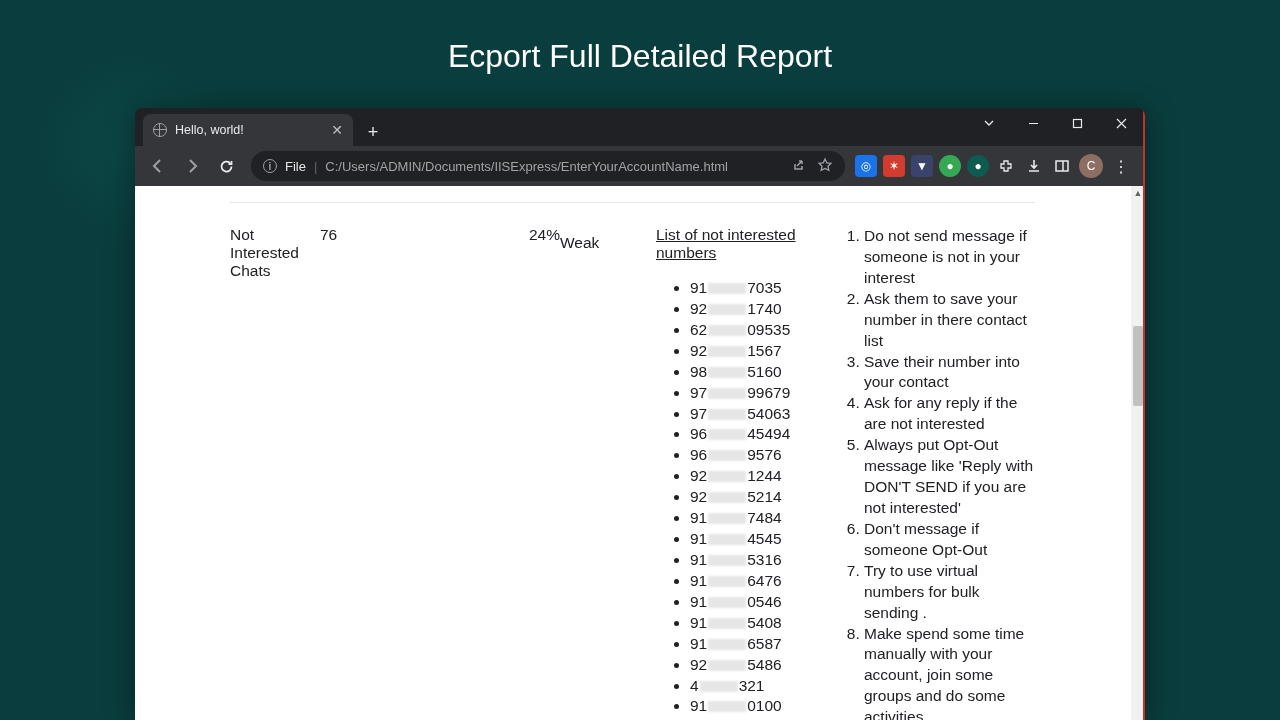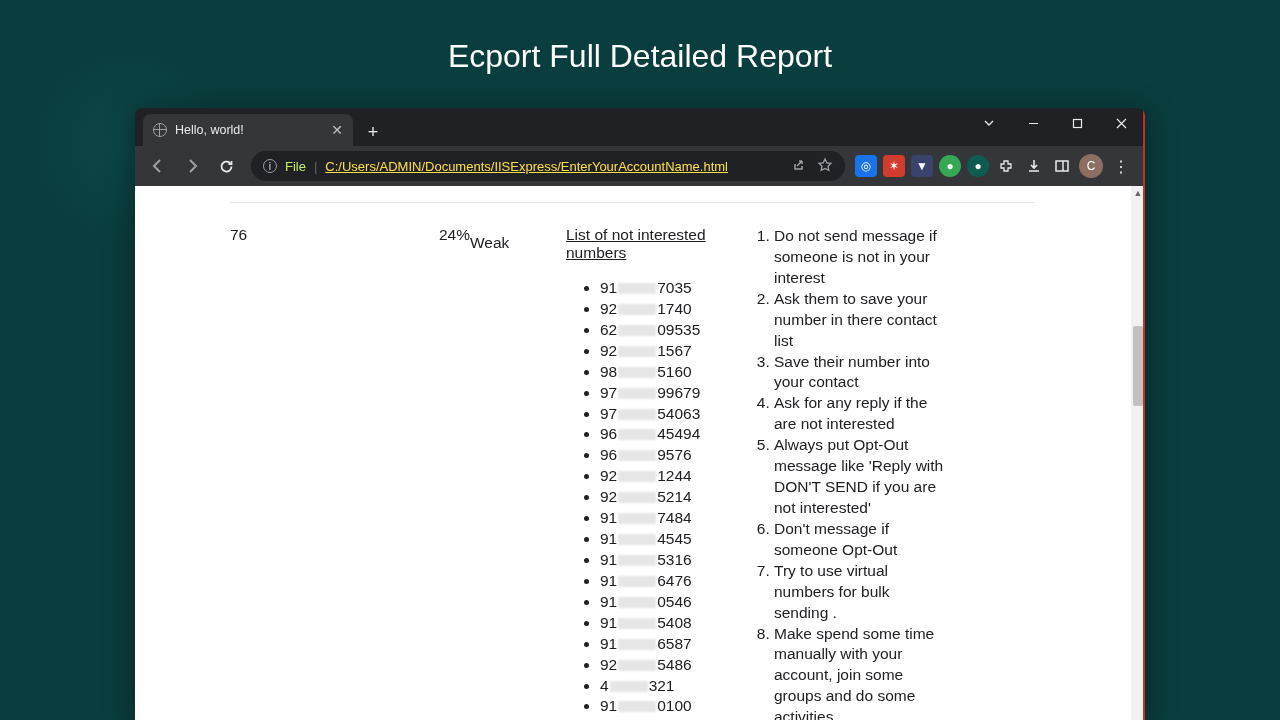--- a/index.html
+++ b/index.html
@@ -129,23 +129,23 @@
     padding: 0 12px;
     gap: 8px;
     margin: 0 6px;
   }
   .addr .info {
     width: 14px; height: 14px; border: 1.3px solid #9aa0a6; border-radius: 50%;
     display: flex; align-items: center; justify-content: center;
     color: #9aa0a6; font-size: 10px; font-weight: 600;
     flex: none;
   }
-  .addr .filelabel { color: #bef264; }
+  .addr .filelabel { color: #e5e5e5; }
   .addr .sep { color: #5f6368; }
-  .addr .url { color: #fde047; text-decoration: underline; }
+  .addr .url { color: #a3a3a3; }
   .addr .right { margin-left: auto; display: flex; gap: 10px; align-items: center; color: #9aa0a6; }
   .ext-row { display: flex; gap: 6px; align-items: center; padding-right: 4px; }
   .ext {
     width: 22px; height: 22px; border-radius: 4px;
     display: flex; align-items: center; justify-content: center;
     font-size: 12px; color: #fff;
   }
   .ext.blue { background: #1a73e8; }
   .ext.red { background: #d23c2e; }
   .ext.shield { background: #3a436b; }
@@ -329,20 +329,21 @@
 
   <div class="viewport">
     <div class="scrollbar-track">
       <div class="scroll-up">▲</div>
       <div class="scrollbar-thumb"></div>
     </div>
 
     <div class="content">
       <div class="divider"></div>
       <div class="report-row">
+        <div class="col-label">Not Interested Chats</div>
         <div class="col-count">76</div>
         <div class="col-pct">24%</div>
         <div class="col-weak">Weak</div>
         <div class="col-numbers">
           <div class="numbers-title">List of not interested numbers</div>
           <ul class="numbers-list" id="numbers-list">
               <li class="num"><span class="pre">91</span><span class="mid"></span><span class="suf">7035</span></li>
               <li class="num"><span class="pre">92</span><span class="mid"></span><span class="suf">1740</span></li>
               <li class="num"><span class="pre">62</span><span class="mid"></span><span class="suf">09535</span></li>
               <li class="num"><span class="pre">92</span><span class="mid"></span><span class="suf">1567</span></li>

